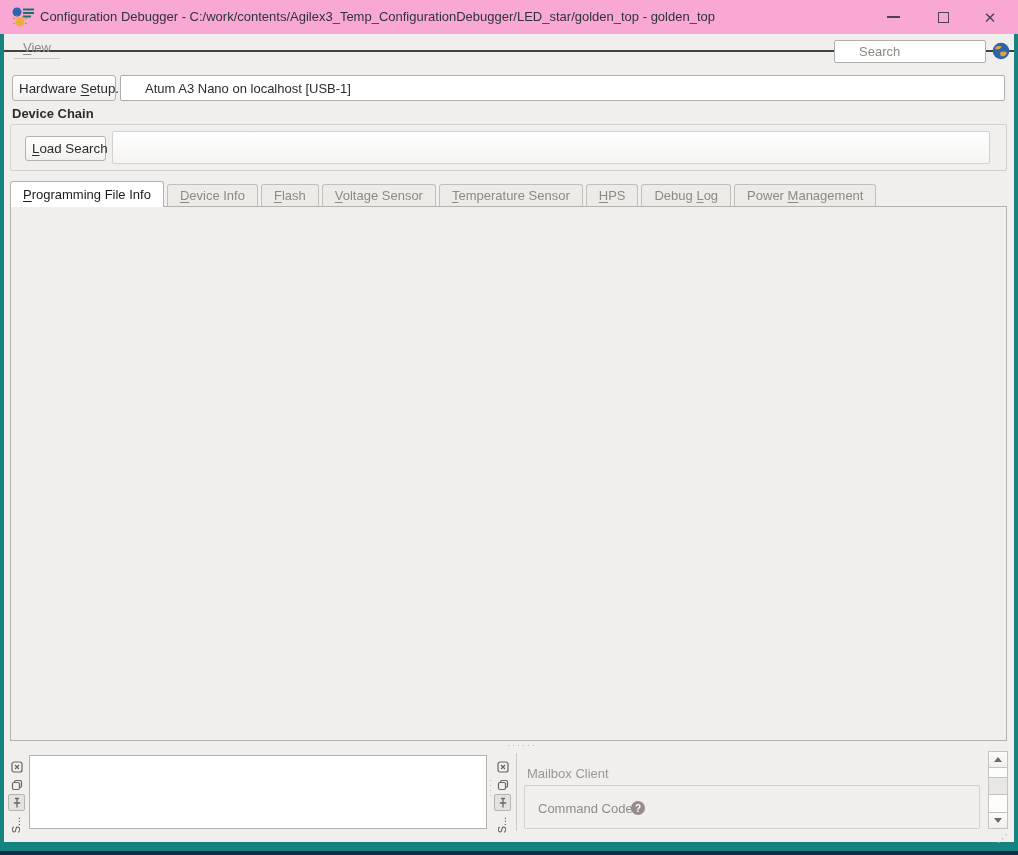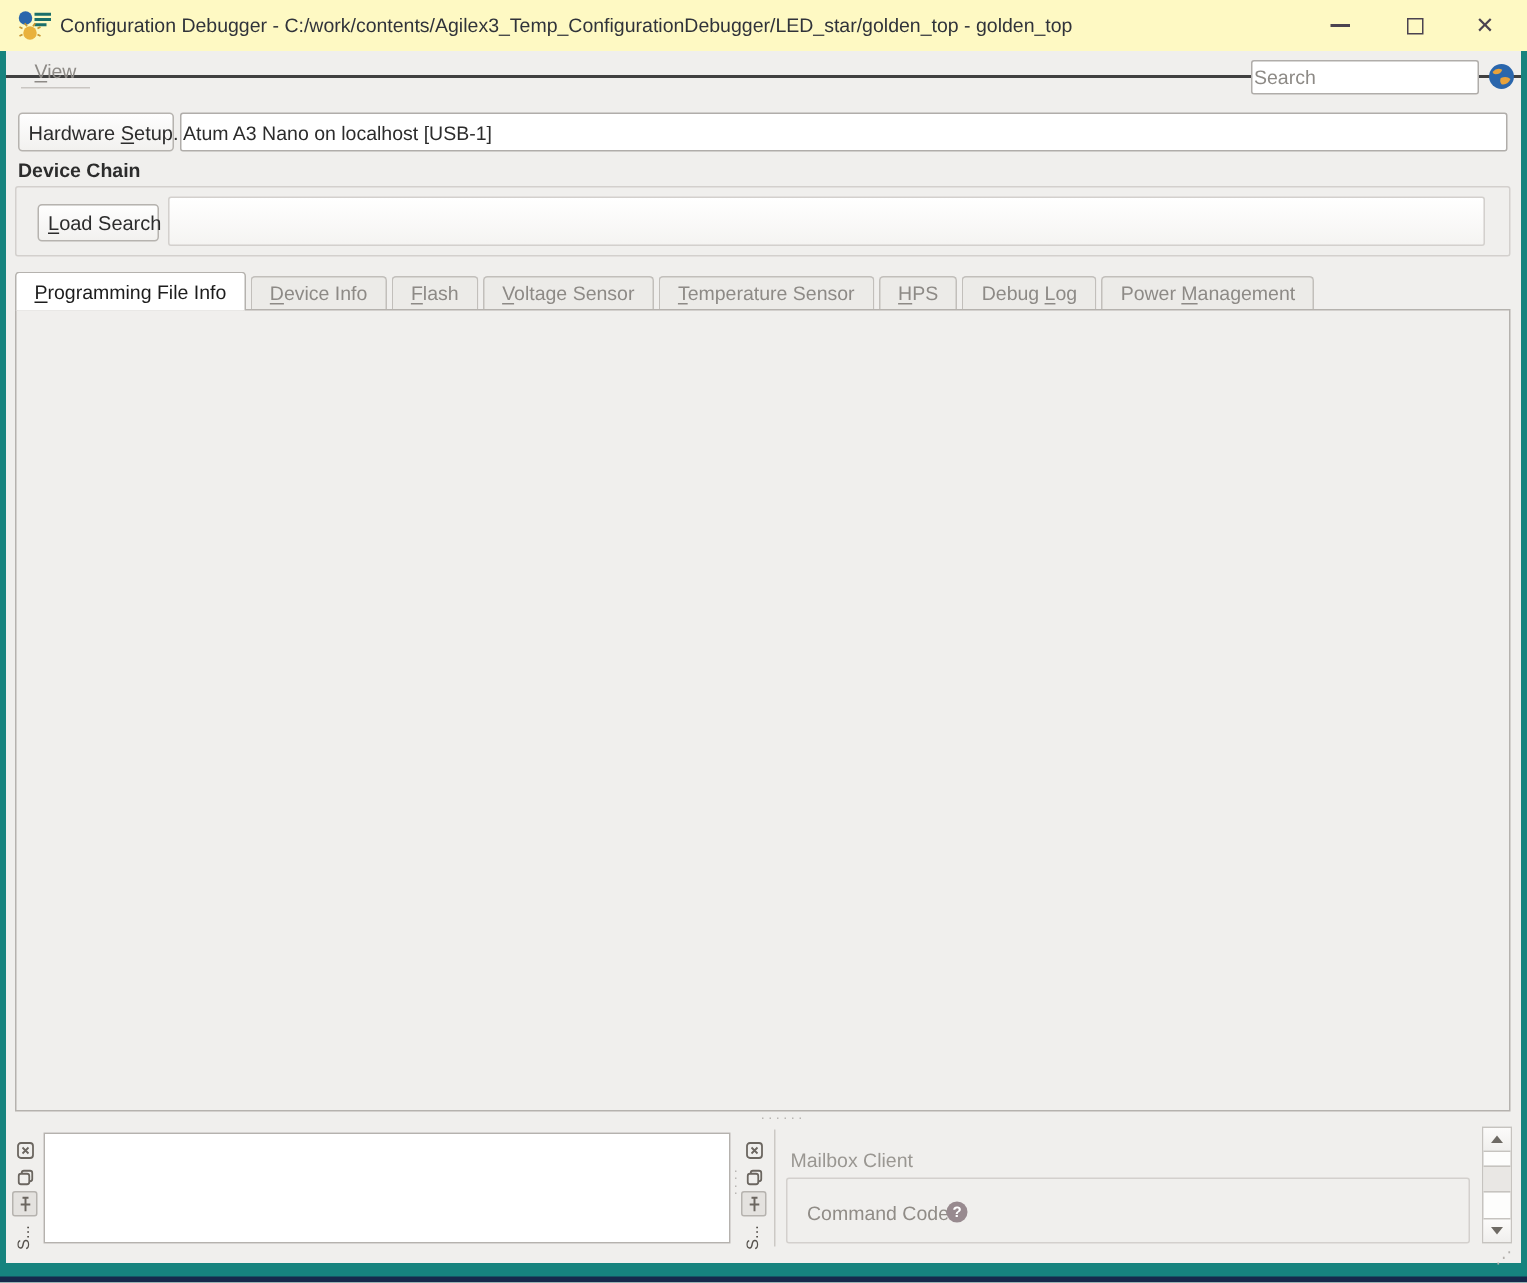--- a/index.html
+++ b/index.html
@@ -6,42 +6,42 @@
   * { box-sizing:border-box; }
   .window {
     position:relative; width:1018px; height:855px;
     background:#16837e; 
     font-family:"Liberation Sans", sans-serif;
     font-size:13px; color:#2c2c2c; overflow:hidden;
   }
   .abs { position:absolute; }
 
   
-  .titlebar { left:0; top:0; width:1018px; height:34px; background:#fef9c3; }
+  .titlebar { left:0; top:0; width:1018px; height:34px; background:#f9a8d4; }
   .title-text { left:40px; top:0; height:34px; line-height:34px; color:#30333a; white-space:nowrap; }
   .winbtn { top:0; width:34px; height:34px; display:flex; align-items:center; justify-content:center; cursor:default; }
   .min-glyph { width:13px; height:2px; background:#4b4350; }
   .max-glyph { width:11px; height:11px; border:1.5px solid #4b4350; }
   .close-glyph { color:#4b4350; font-size:15px; line-height:1; }
 
   
   .content-bg { left:4px; top:34px; width:1010px; height:808px; background:#f0efed; }
   .navy-strip { left:0; top:851px; width:1018px; height:4px; background:#15294b; z-index:9; }
 
   
   .menubar { left:4px; top:34px; width:1010px; height:18px; border-bottom:2px solid #404040; }
   .menu-item { position:absolute; left:10px; top:4px; padding:2px 9px 3px 9px; color:#8d8a86; border-bottom:1px solid #c9c6c2; }
   .search-input { left:834px; top:40px; width:152px; height:23px; }
   .globe { left:992px; top:42px; width:18px; height:18px; }
 
   
   .btn { position:absolute; background:linear-gradient(#fefefe,#f2f1ef); border:1px solid #b6b3af; border-radius:3px;
          display:flex; align-items:center; justify-content:space-between; color:#2c2c2c; white-space:pre; }
   .btn.disabled { color:#9d9994; }
-  input.field { position:absolute; background:#fff; border:1px solid #b0adaa; border-radius:2px; padding:0 1px;
+  input.field { position:absolute; background:#fff; border:1px solid #b0adaa; border-radius:2px; padding:0 24px;
                 font-family:"Liberation Sans", sans-serif; font-size:13px; color:#2c2c2c; outline:none; }
   input.field::placeholder { color:#8d8a86; opacity:1; }
   .mn { text-decoration:underline; text-underline-offset:2px; }
 
   
   .hw-btn { left:12px; top:75px; width:104px; height:26px; }
   .hw-field { left:120px; top:75px; width:885px; height:26px; }
   .dc-label { left:12px; top:106px;font-weight:bold; }
   .dc-group { left:10px; top:124px; width:997px; height:47px; border:1px solid #d3d0cd; border-radius:2px; }
   .load-btn { left:25px; top:136px; width:81px; height:25px; }

